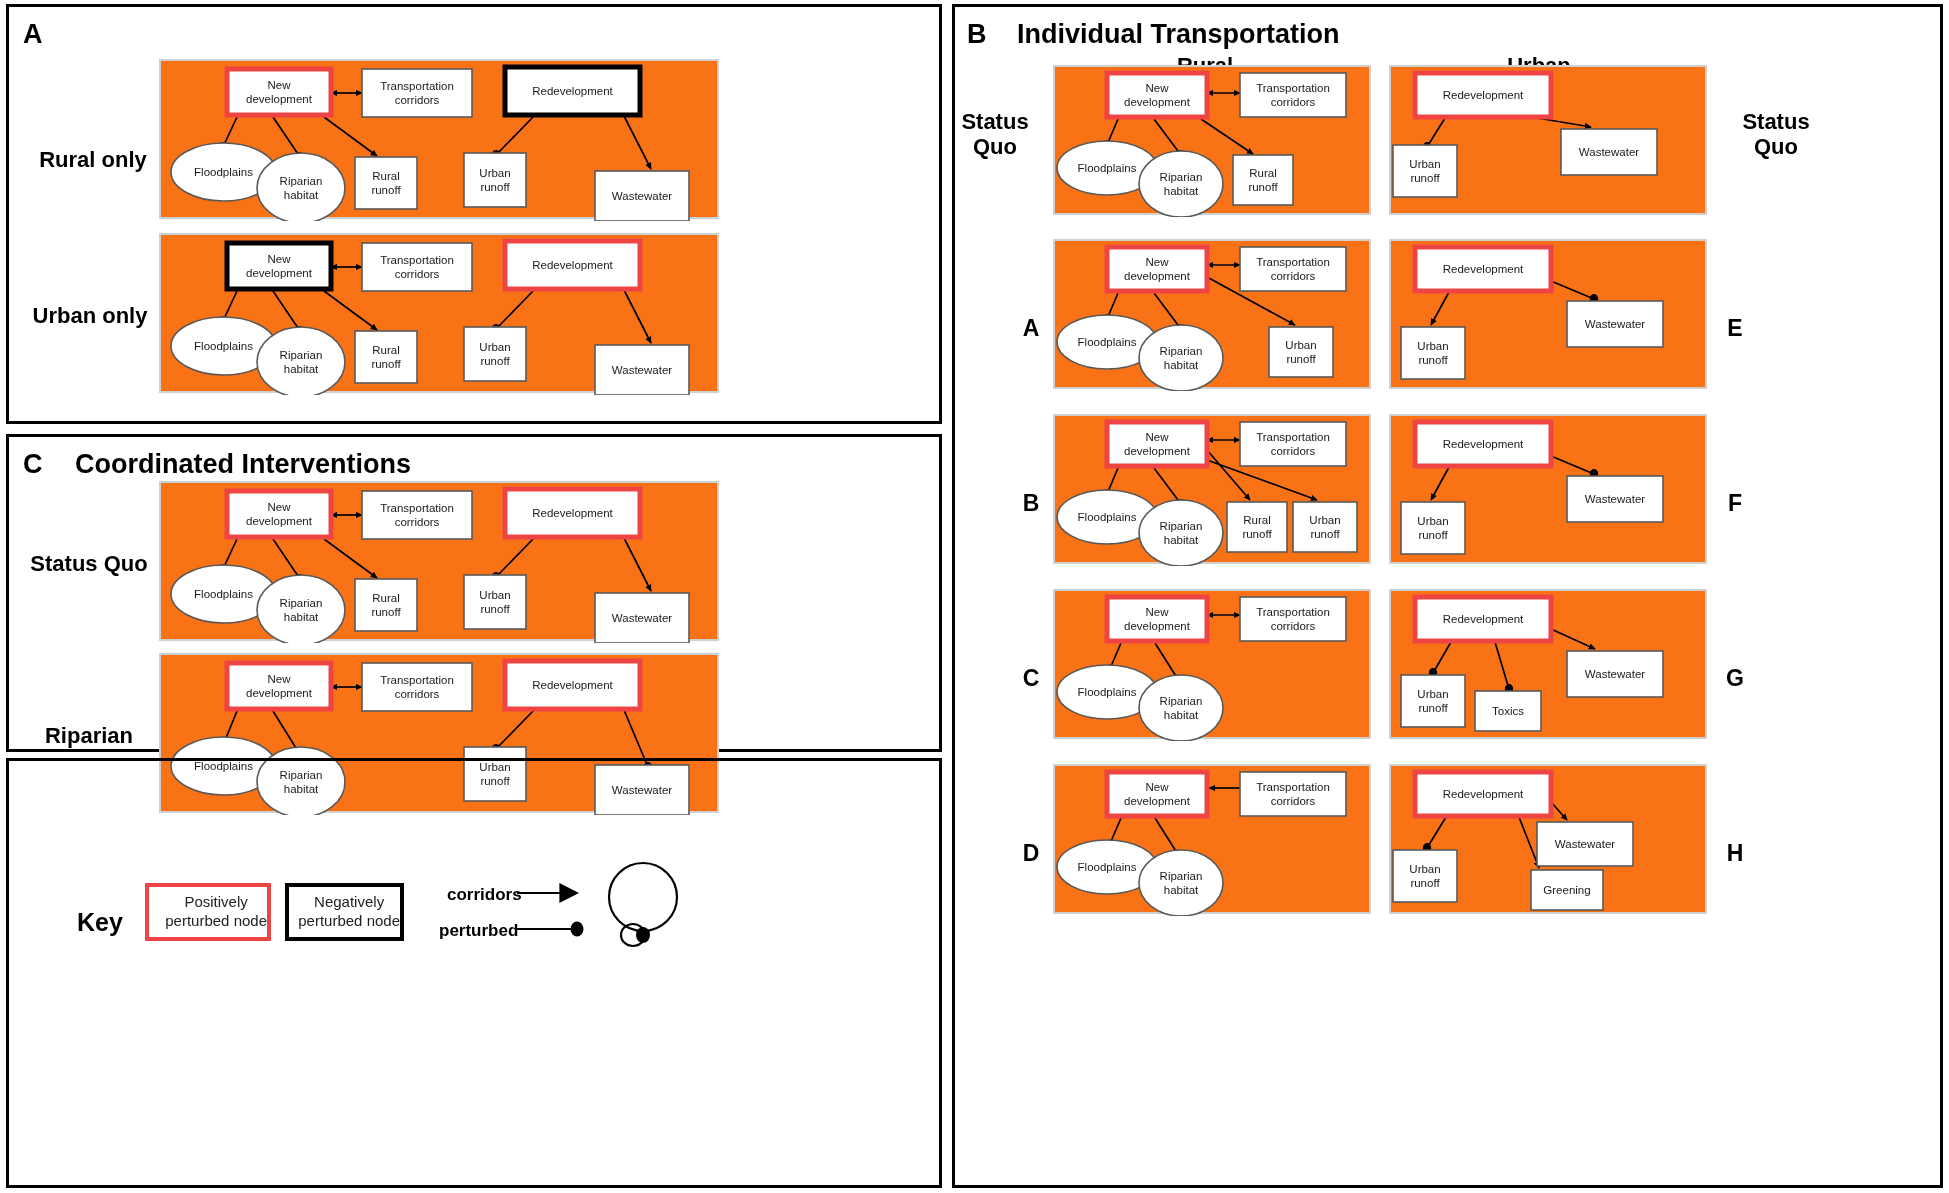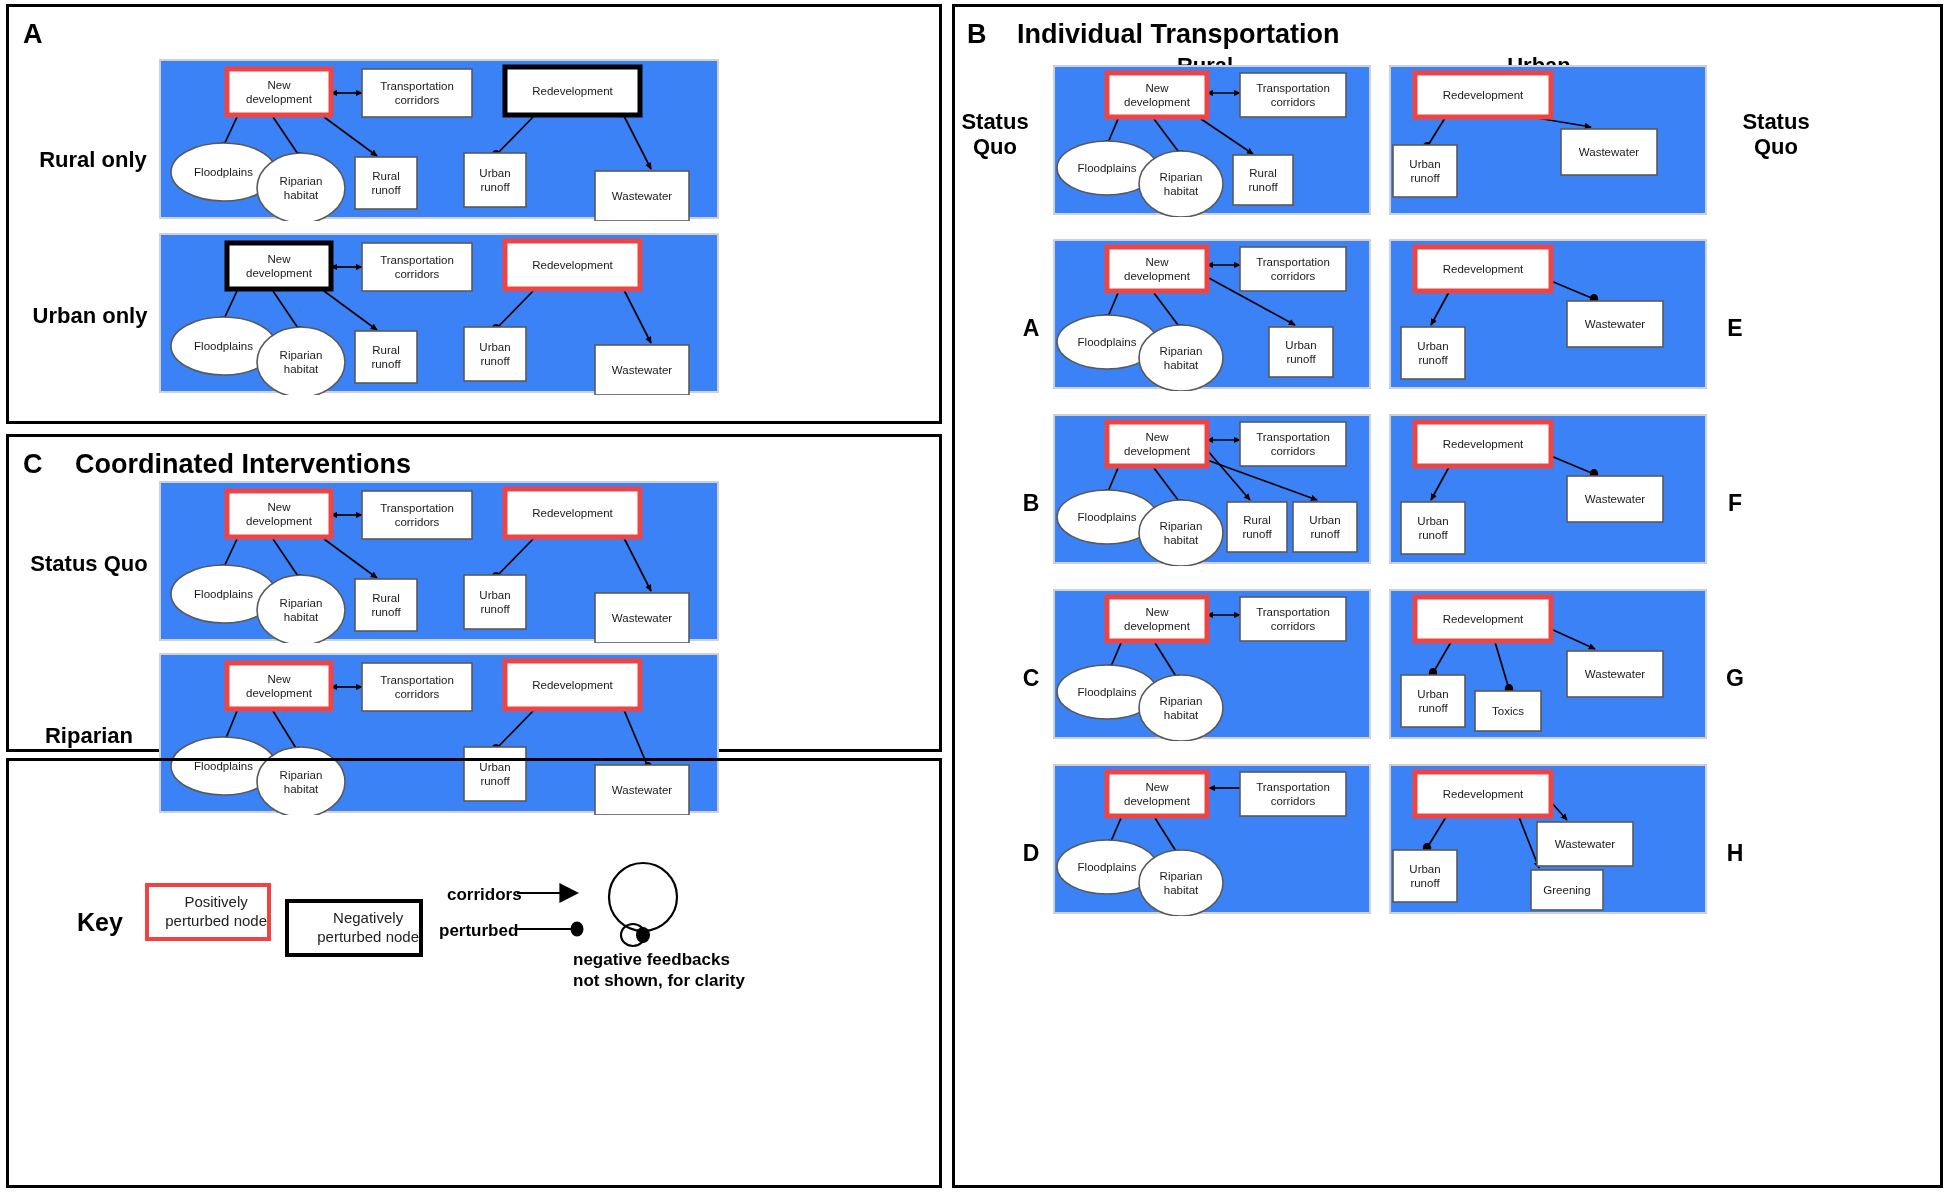--- a/index.html
+++ b/index.html
@@ -12,21 +12,21 @@
   #panelKey{left:6px;top:758px;width:936px;height:430px;}
   #panelB{left:952px;top:4px;width:991px;height:1184px;}
 
   .panel-letter{position:absolute;font-weight:bold;font-size:27px;color:#000;letter-spacing:0px;}
   .panel-title{position:absolute;font-weight:bold;font-size:27px;color:#000;}
 
   .col-head{position:absolute;font-weight:bold;font-size:22px;color:#000;text-align:center;}
   .row-label{position:absolute;font-weight:bold;font-size:22px;color:#000;text-align:center;line-height:1.15;}
   .row-letter{position:absolute;font-weight:bold;font-size:23px;color:#000;text-align:center;}
 
-  .diagram{position:absolute;border:2px solid #d0d0d0;box-sizing:border-box;background:#3b82f6;}
+  .diagram{position:absolute;border:2px solid #d0d0d0;box-sizing:border-box;background:#f97316;}
   .diagram svg{display:block;}
 
   .key-label{position:absolute;font-weight:bold;font-size:25px;color:#000;}
   .key-box{position:absolute;box-sizing:border-box;background:#fff;display:flex;align-items:center;justify-content:flex-end;text-align:center;font-size:15px;color:#222;line-height:1.25;}
   .key-box.pos{border:4px solid #ef4444;}
   .key-box.neg{border:4px solid #000000;}
   .key-txt{position:absolute;font-size:17px;font-weight:bold;color:#000;}
   .key-note{position:absolute;font-size:17px;font-weight:bold;color:#000;line-height:1.25;}
 </style>
 </head>
@@ -320,41 +320,40 @@
           </g>
         </svg>
       </div>
   </div>
 
   <div class="outer-border" id="panelKey">
     <div class="key-label" style="left:68px;top:147px;">Key</div>
     <div class="key-box pos" style="left:136px;top:122px;width:126px;height:58px;">
       <span>Positively<br>perturbed node</span>
     </div>
-    <div class="key-box neg" style="left:276px;top:122px;width:138px;height:58px;margin-top:16px;">
+    <div class="key-box neg" style="left:276px;top:122px;width:119px;height:58px;">
       <span>Negatively<br>perturbed node</span>
     </div>
     <div class="key-txt" style="left:438px;top:124px;">corridors</div>
     <div class="key-txt" style="left:430px;top:160px;">perturbed</div>
     <svg style="position:absolute;left:506px;top:110px;" width="110" height="80">
       <defs>
         <marker id="ka" markerWidth="9" markerHeight="9" refX="8" refY="4.5" orient="auto">
           <path d="M0,0 L9,4.5 L0,9 z" fill="#000"></path>
         </marker>
       </defs>
       <line x1="2" y1="22" x2="62" y2="22" stroke="#000" stroke-width="2.2" marker-end="url(#ka)"></line>
       <line x1="2" y1="58" x2="56" y2="58" stroke="#000" stroke-width="2.2"></line>
       <ellipse cx="62" cy="58" rx="6.5" ry="7.5" fill="#000"></ellipse>
     </svg>
     <svg style="position:absolute;left:582px;top:100px;" width="110" height="90">
       <ellipse cx="52" cy="36" rx="34" ry="34" fill="none" stroke="#000" stroke-width="2.2"></ellipse>
       <ellipse cx="42" cy="74" rx="12" ry="11" fill="none" stroke="#000" stroke-width="2.2"></ellipse>
       <ellipse cx="52" cy="74" rx="7" ry="8" fill="#000"></ellipse>
     </svg>
-    <div class="key-note" style="left:564px;top:188px;width:230px;">negative feedbacks<br>not shown, for clarity</div>
   </div>
 
   <div class="outer-border" id="panelB">
     <div class="panel-letter" style="left:12px;top:12px;">B</div>
     <div class="panel-title" style="left:62px;top:12px;">Individual Transportation</div>
 
     <div class="col-head" style="left:90px;top:46px;width:320px;">Rural</div>
     <div class="col-head" style="left:424px;top:46px;width:320px;">Urban</div>
 
     <div class="row-label" style="left:-14px;top:102px;width:108px;">Status<br>Quo</div>

